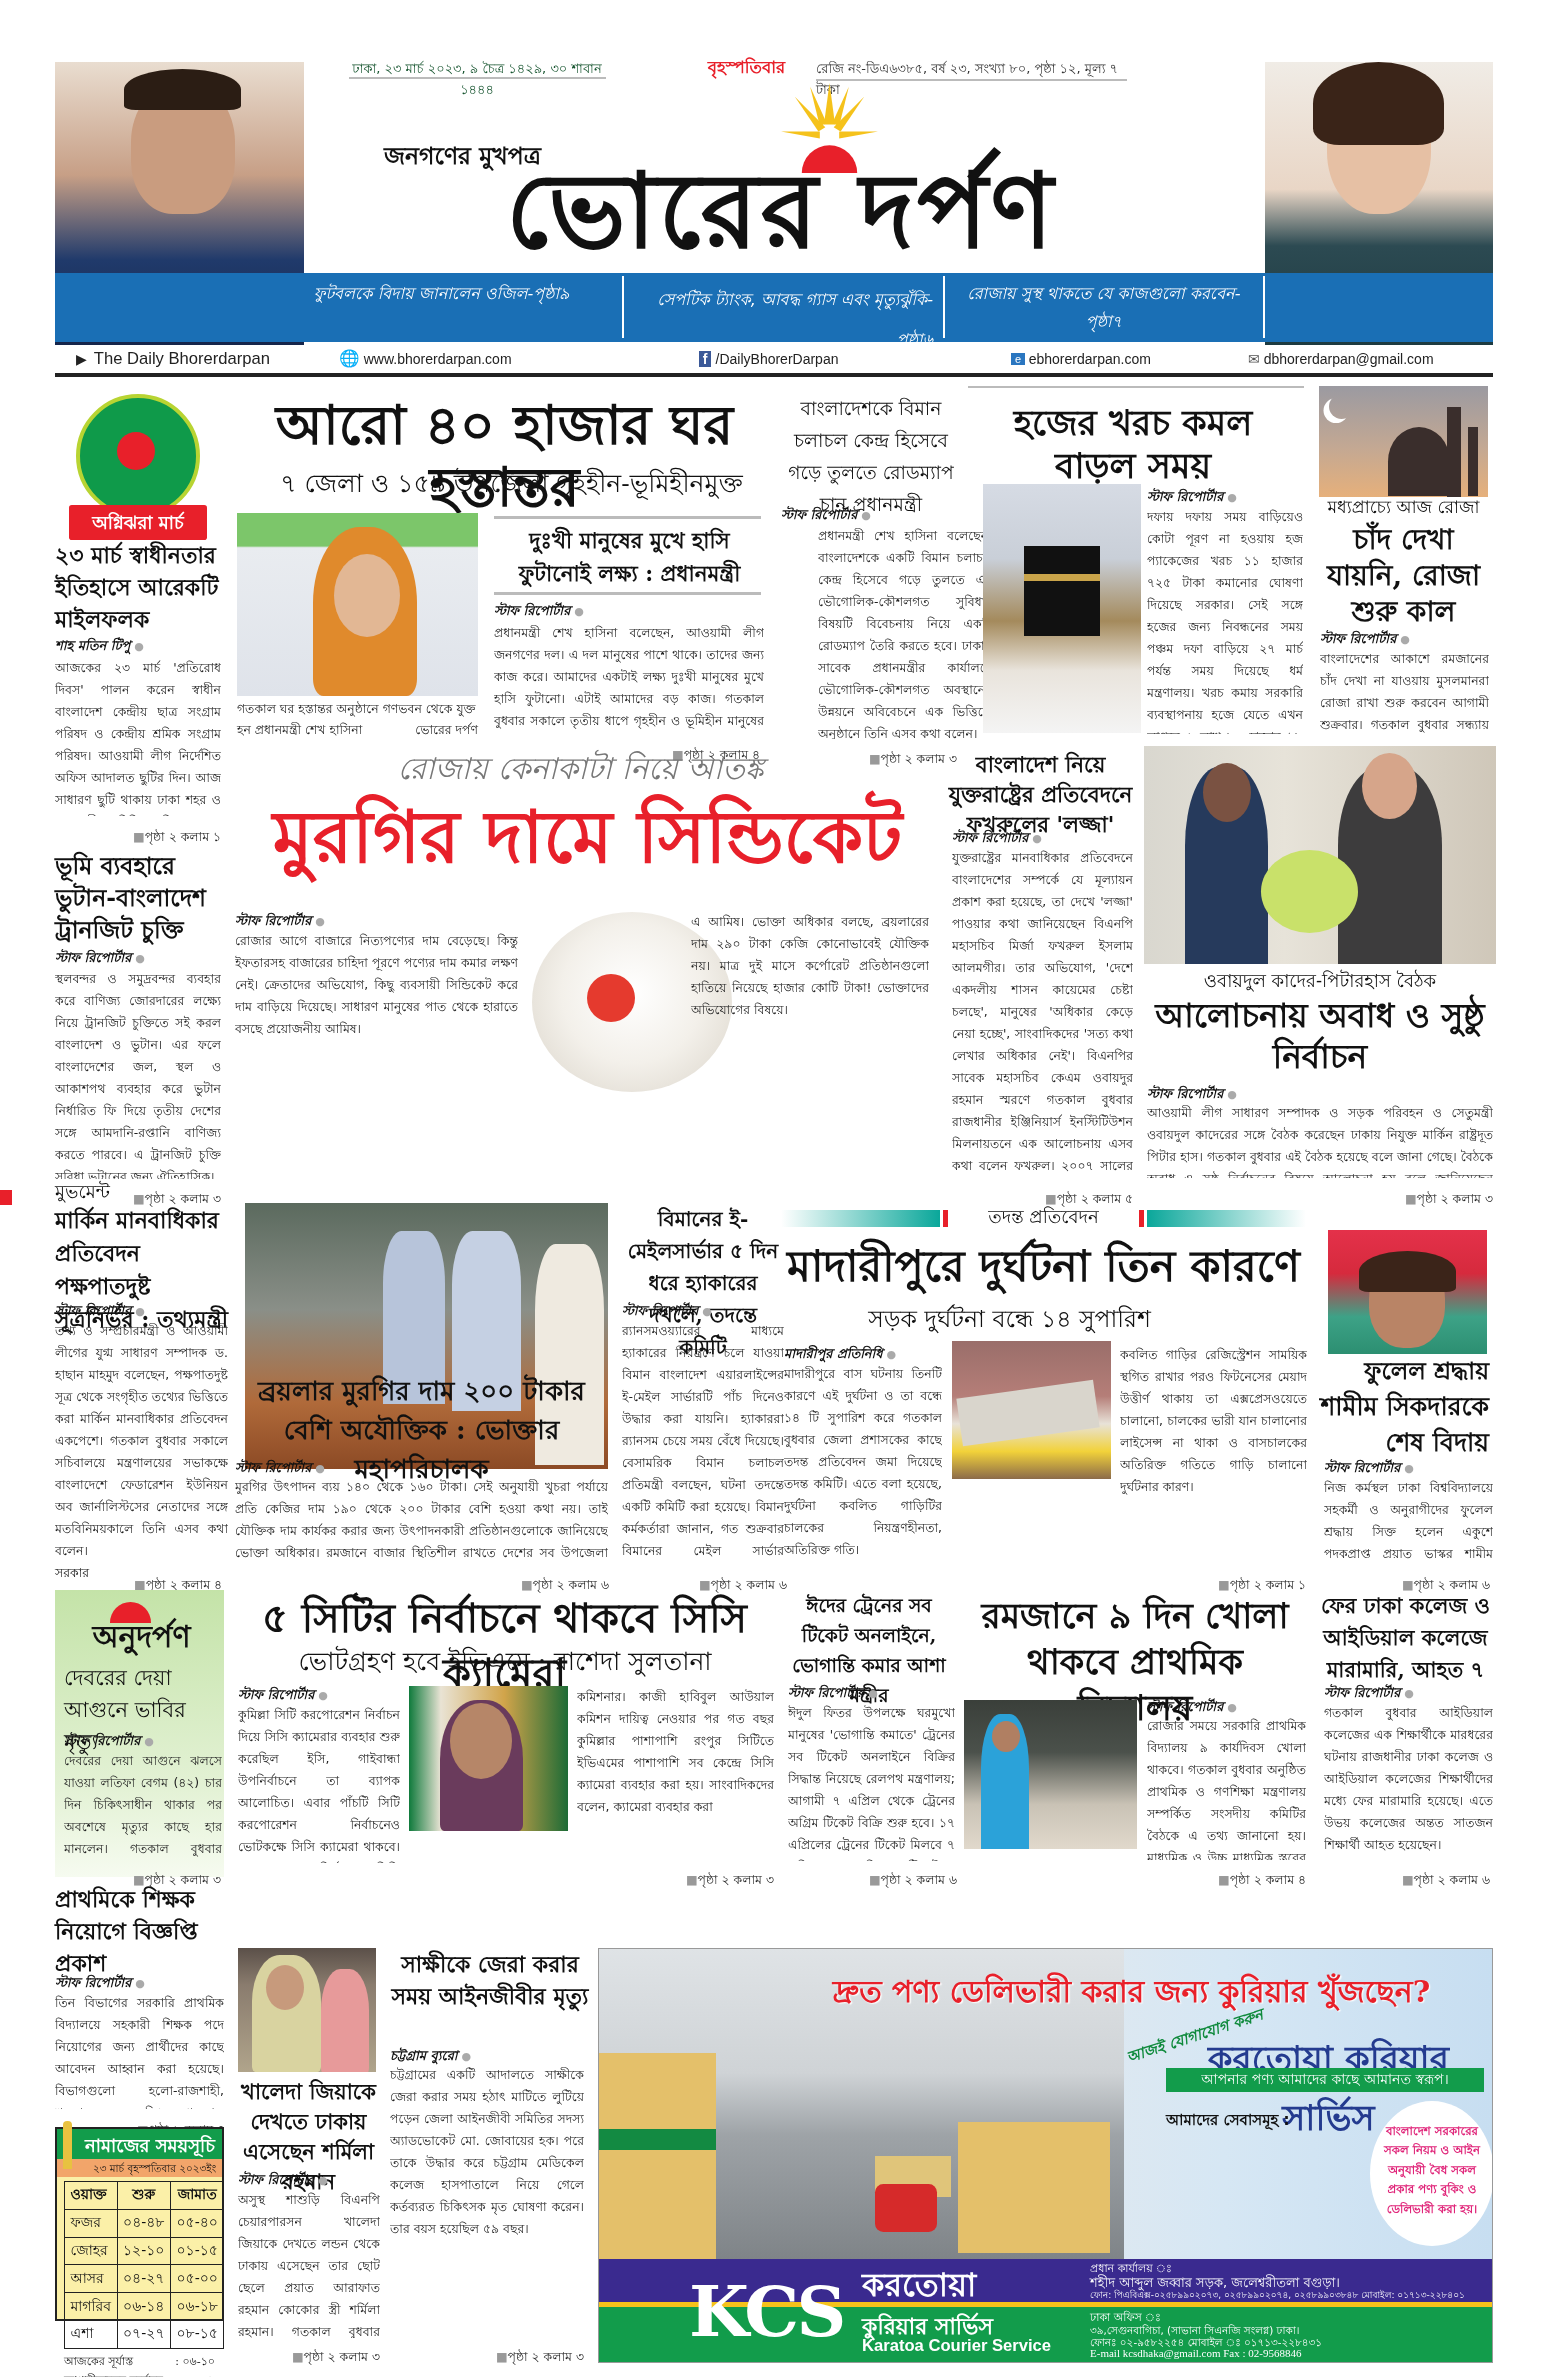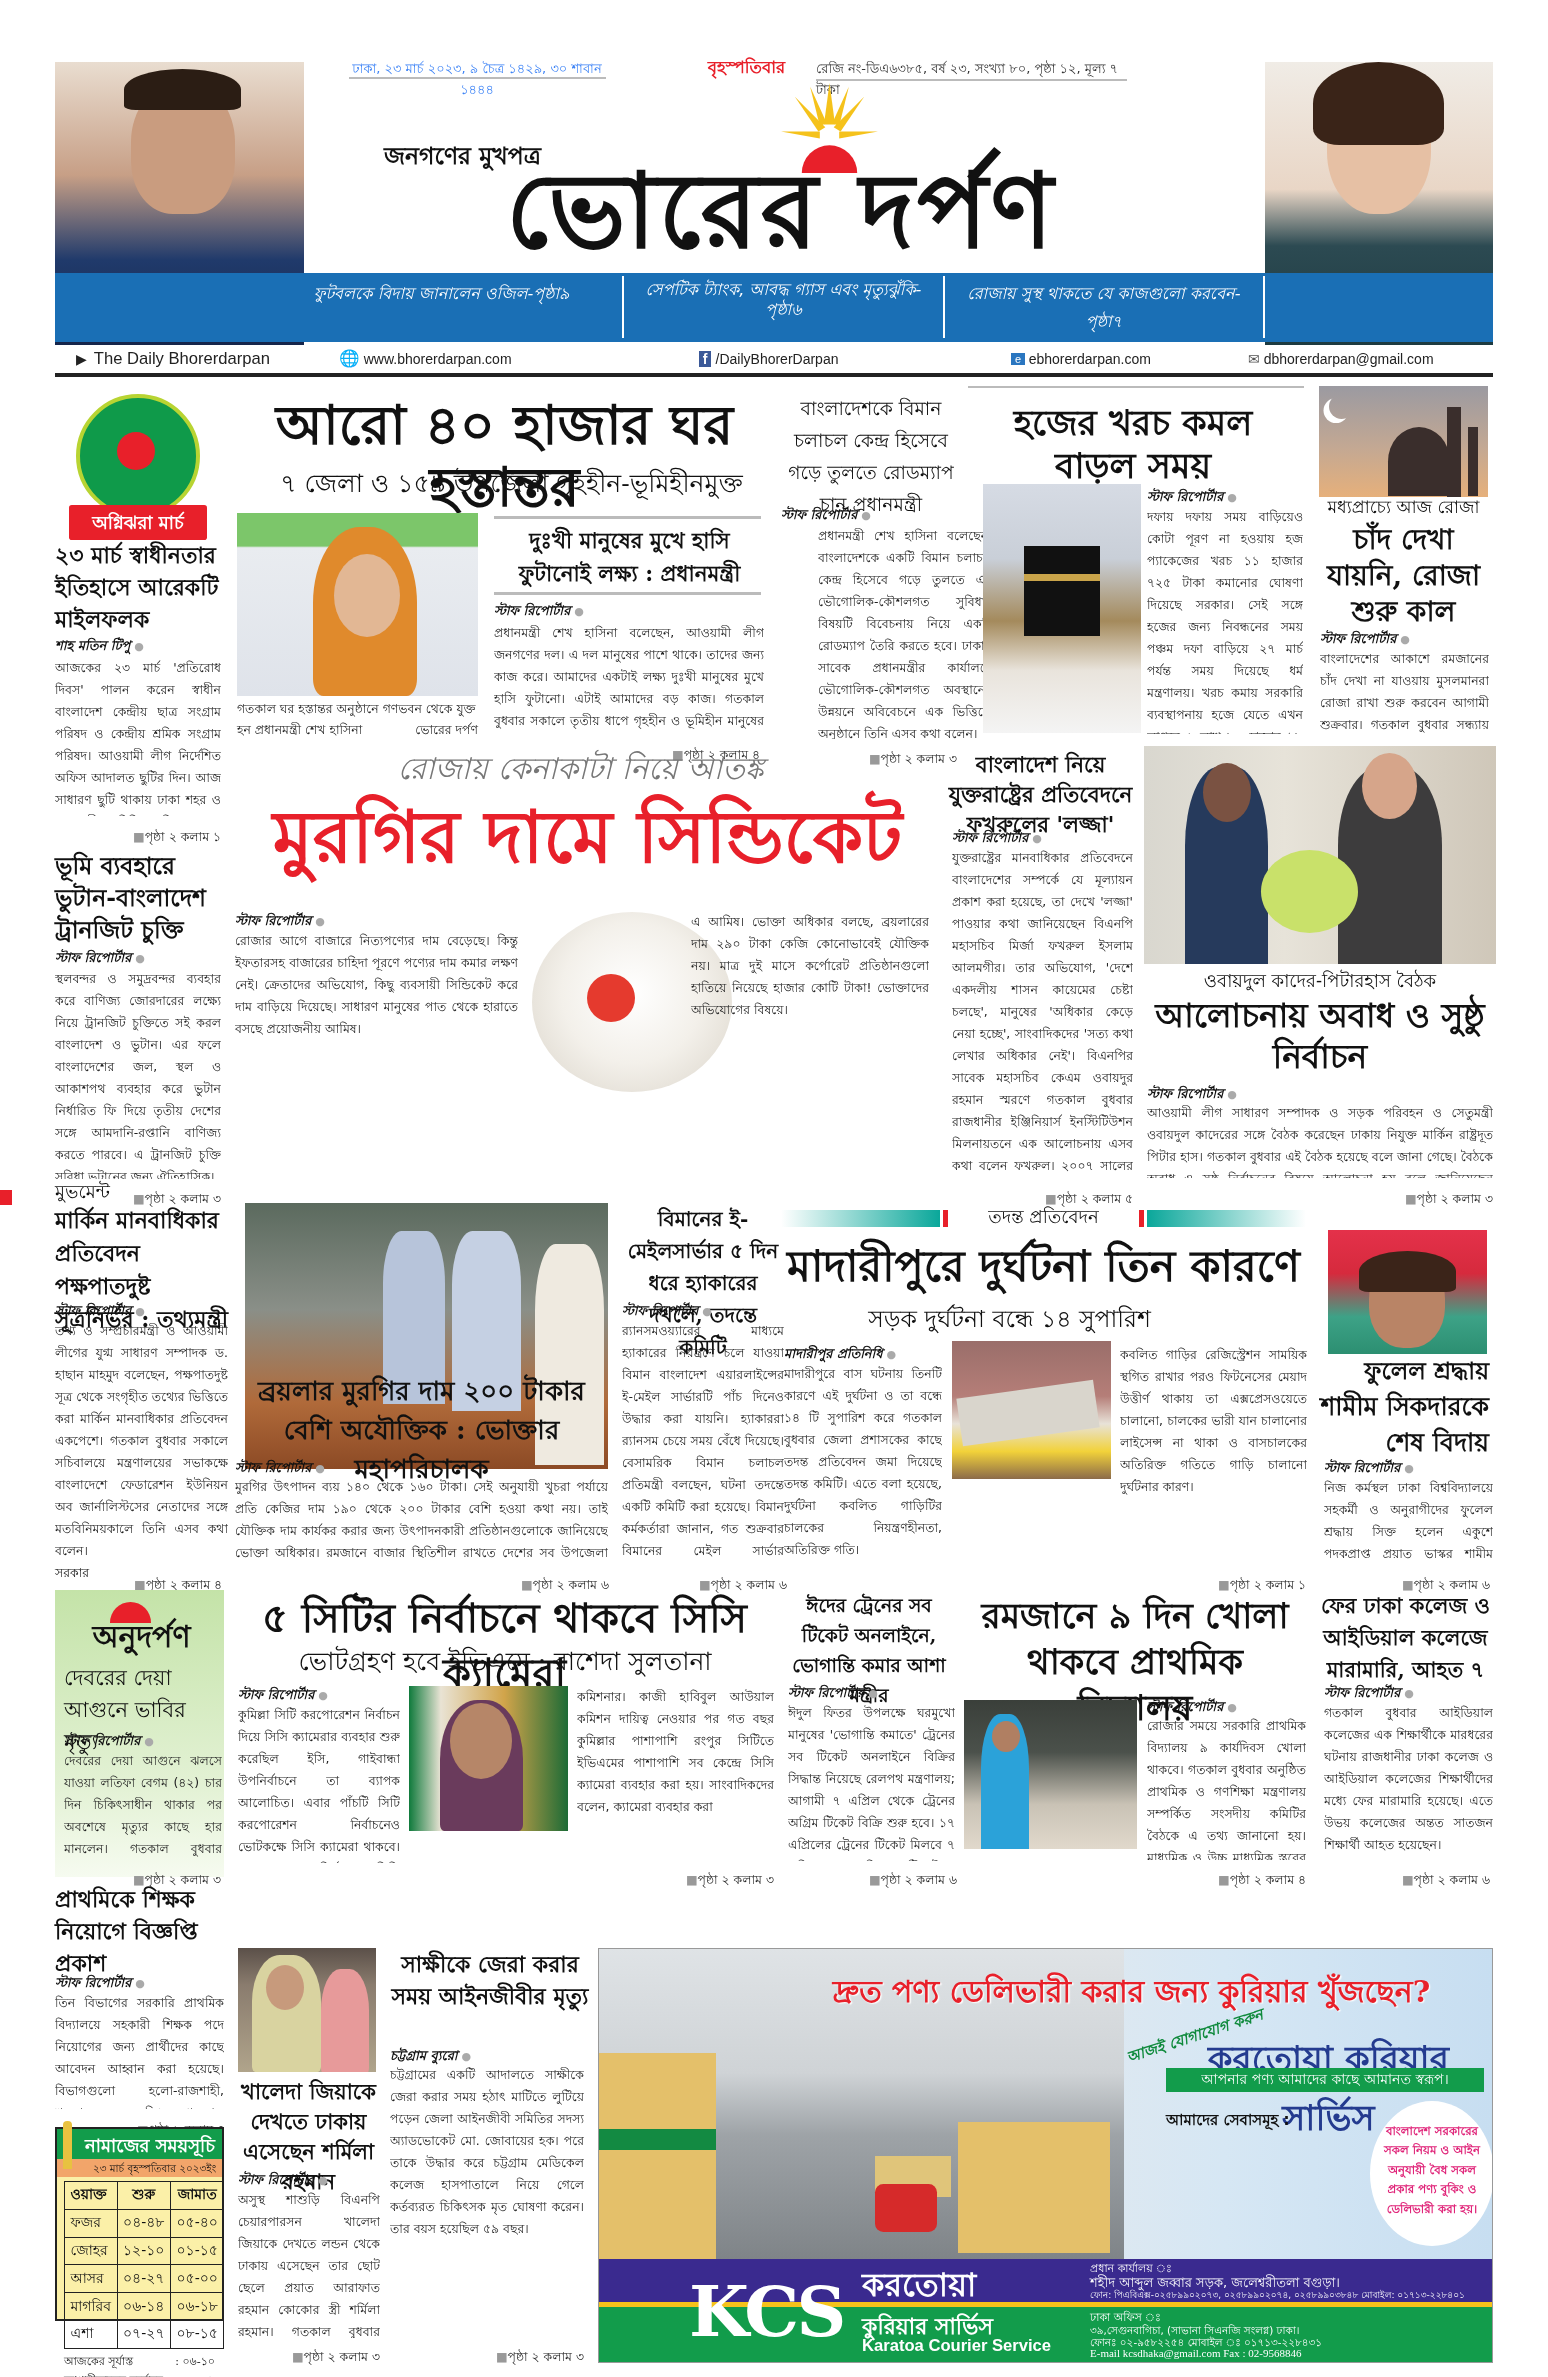--- a/index.html
+++ b/index.html
@@ -29,21 +29,21 @@
   <div class="photo" style="left:55px;top:62px;width:249px;height:283px;background:linear-gradient(180deg,#e9ddd0 0%,#c79f86 40%,#203a6b 70%,#15254a 100%);">
     <div style="position:absolute;left:76px;top:21px;width:104px;height:131px;border-radius:45% 45% 40% 40%;background:#c99c7f;"></div>
     <div style="position:absolute;left:69px;top:7px;width:117px;height:41px;border-radius:50% 50% 10% 10%;background:#2b1d14;"></div>
   </div>
 
   <div class="photo" style="left:1265px;top:62px;width:228px;height:283px;background:linear-gradient(180deg,#f0ece6 0%,#e9d6c6 45%,#2c4a52 65%,#1d3a40 100%);">
     <div style="position:absolute;left:62px;top:14px;width:104px;height:138px;border-radius:45%;background:#e6c0a4;"></div>
     <div style="position:absolute;left:48px;top:0px;width:131px;height:83px;border-radius:50% 50% 20% 20%;background:#3a2418;"></div>
   </div>
 
-  <div class="abs" style="left:349px;top:59px;width:256px;font-size:13px;text-align:center;color:#3b82f6;">ঢাকা, ২৩ মার্চ ২০২৩, ৯ চৈত্র ১৪২৯, ৩০ শাবান ১৪৪৪</div>
+  <div class="abs" style="left:349px;top:59px;width:256px;font-size:13px;text-align:center;color:#14532d;">ঢাকা, ২৩ মার্চ ২০২৩, ৯ চৈত্র ১৪২৯, ৩০ শাবান ১৪৪৪</div>
   <div class="rule" style="left:349px;top:77px;width:257px;height:2.1px;background:#bbb;"></div>
   <div class="abs" style="left:691px;top:55px;width:111px;font-size:16.6px;font-weight:bold;color:#e8202a;text-align:center;">বৃহস্পতিবার</div>
   <div class="abs" style="left:816px;top:59px;width:318px;font-size:13px;color:#333;">রেজি নং-ডিএ৬৩৮৫, বর্ষ ২৩, সংখ্যা ৮০, পৃষ্ঠা ১২, মূল্য ৭ টাকা</div>
   <div class="rule" style="left:816px;top:79px;width:311px;height:2.1px;background:#bbb;"></div>
 
   <svg class="abs" style="left:781px;top:83px;" width="97" height="97" viewBox="0 0 140 140">
     <g fill="#f5c21b">
       <polygon points="70,0 78,60 62,60"></polygon>
         <polygon points="20,20 64,64 54,70"></polygon>
         <polygon points="120,20 76,64 86,70"></polygon>
@@ -54,21 +54,21 @@
     </g>
     <path d="M30,130 A40,40 0 0 1 110,130 Z" fill="#e8202a"></path>
   </svg>
 
   <div class="abs" style="left:384px;top:138px;font-size:23.5px;font-weight:bold;font-family:'DejaVu Serif',serif;">জনগণের মুখপত্র</div>
   <div class="abs" style="left:332px;top:152px;width:898px;text-align:center;font-family:'DejaVu Serif',serif;font-weight:bold;font-size:104px;line-height:117px;color:#111;letter-spacing:2.8px;">ভোরের দর্পণ</div>
 
   <div class="abs" style="left:55px;top:273px;width:1438px;height:69px;background:#1a6fb5;"></div>
   <div class="abs" style="left:304px;top:276px;width:961px;height:62px;display:flex;">
     <div style="flex:1;color:#fff;font-size:16px;font-style:italic;line-height:28px;padding:4.1px 9.7px;border-right:2.1px solid #fff;">ফুটবলকে বিদায় জানালেন ওজিল-পৃষ্ঠা৯</div>
-    <div style="flex:1;color:#fff;font-size:16px;font-style:italic;line-height:20px;padding:4.1px 9.7px;border-right:2.1px solid #fff;text-align:center;">সেপটিক ট্যাংক, আবদ্ধ গ্যাস এবং মৃত্যুঝুঁকি-পৃষ্ঠা৬</div>
+    <div style="flex:1;color:#fff;font-size:16px;font-style:italic;line-height:40px;padding:4.1px 9.7px;border-right:2.1px solid #fff;text-align:right;">সেপটিক ট্যাংক, আবদ্ধ গ্যাস এবং মৃত্যুঝুঁকি-পৃষ্ঠা৬</div>
     <div style="flex:1;color:#fff;font-size:16px;font-style:italic;line-height:28px;padding:4.1px 9.7px;border-right:2.1px solid #fff;text-align:center;">রোজায় সুস্থ থাকতে যে কাজগুলো করবেন-পৃষ্ঠা৭</div>
   </div>
 
   <div class="abs" style="left:55px;top:346px;width:1438px;height:25px;display:flex;align-items:center;font-family:'Liberation Sans',sans-serif;font-size:14px;color:#222;">
     <span style="margin-left:21px;">▶</span>
     <span style="margin-left:7px;font-size:16.6px;">The Daily Bhorerdarpan</span>
     <span style="margin-left:69px;color:#2a76c0;font-size:16.6px;">🌐</span>
     <span style="margin-left:4.1px;">www.bhorerdarpan.com</span>
     <span style="margin-left:187px;background:#3b5998;color:#fff;padding:0 4.1px;font-weight:bold;">f</span>
     <span style="margin-left:4.1px;">/DailyBhorerDarpan</span>

